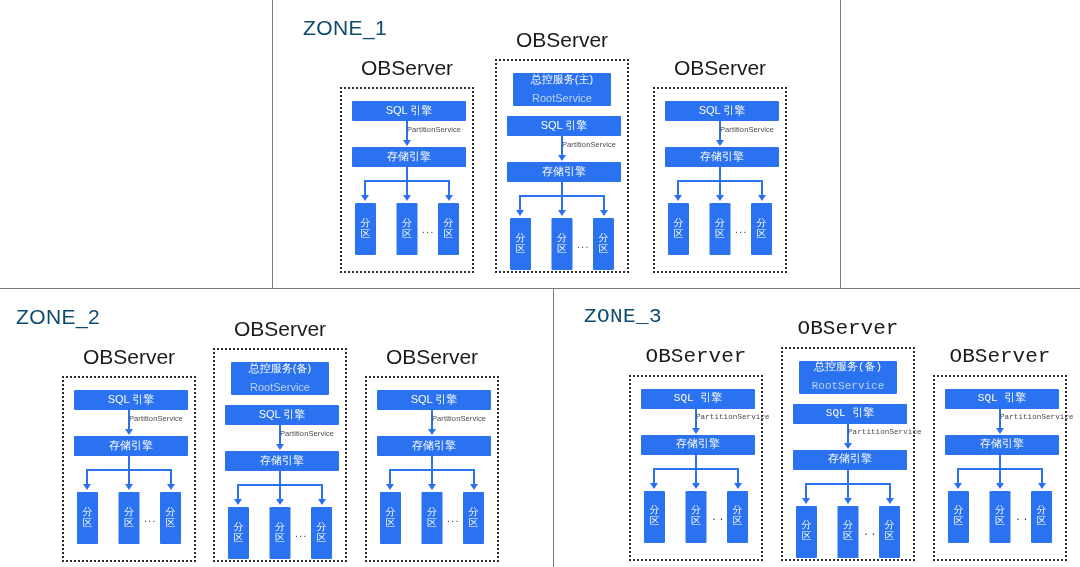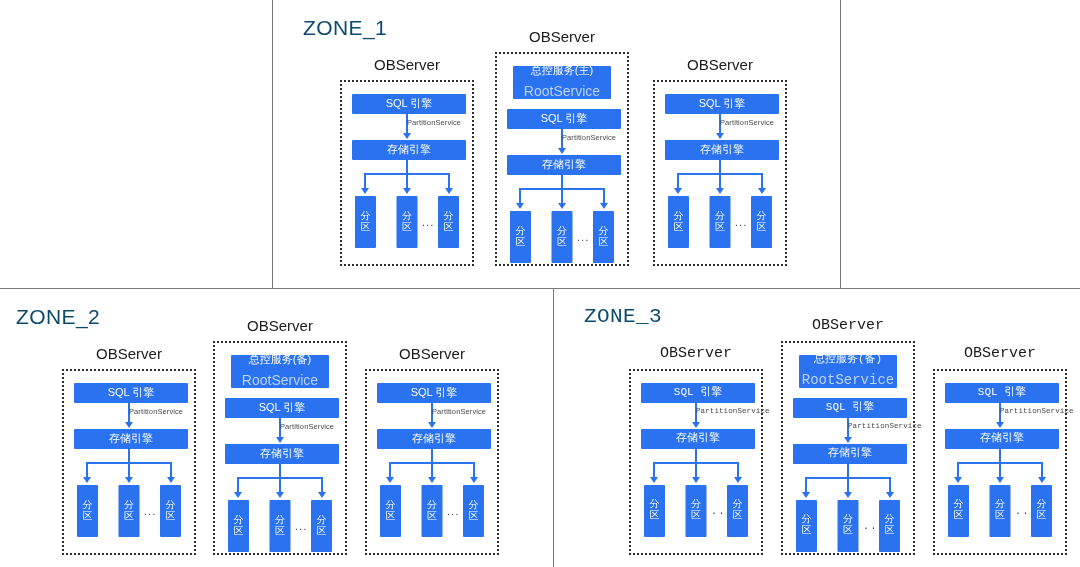--- a/index.html
+++ b/index.html
@@ -39,21 +39,21 @@
     white-space: nowrap;
   }
 
   
   .observer {
     position: absolute;
     width: 134px;
   }
   .observer-label {
     text-align: center;
-    font-size: 15px;
+    font-size: 21px;
     font-weight: 500;
     color: #1b1b1b;
     margin-bottom: 7px;
     white-space: nowrap;
   }
   .observer-body {
     position: relative;
     border: 2px dotted #2b2b2b;
     background: #ffffff;
     padding: 12px 10px 12px 10px;
@@ -74,21 +74,21 @@
     justify-content: center;
     white-space: nowrap;
   }
 
   .rootservice {
     width: 98px;
     height: 33px;
     margin: 0 auto 10px auto;
   }
   .rootservice .rs-main { font-size: 11px; color: #ffffff; }
-  .rootservice .rs-sub  { font-size: 14px; color: #bcd2f7; margin-top: 5px; }
+  .rootservice .rs-sub  { font-size: 11px; color: #bcd2f7; margin-top: 5px; }
 
   .sql-engine,
   .storage-engine {
     width: 114px;
     height: 20px;
     margin: 0 auto;
     font-size: 11px;
   }
 
   

